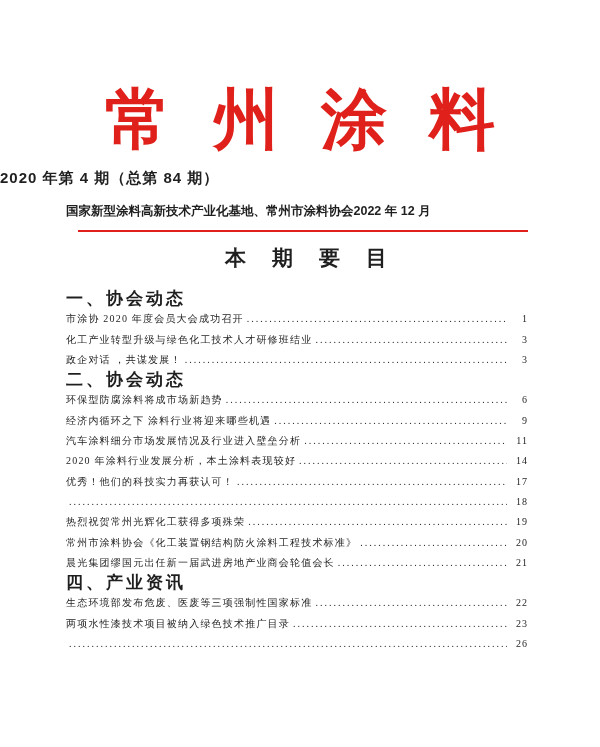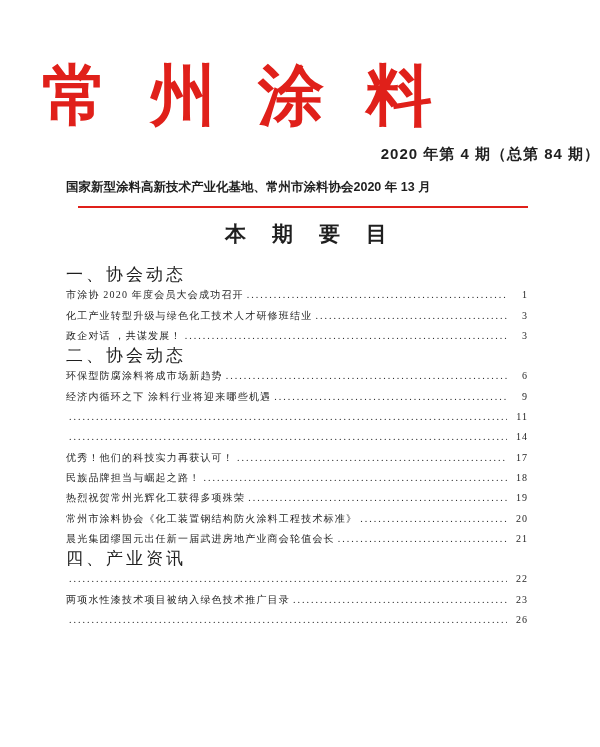--- a/index.html
+++ b/index.html
@@ -9,33 +9,34 @@
     width: 600px;
     height: 747px;
     background: #ffffff;
     overflow: hidden;
     box-sizing: border-box;
     color: var(--ink);
     font-family: "Liberation Serif", serif;
   }
   .masthead-title {
     margin: 0;
-    padding-top: 58px;
+    padding-top: 82px;
     padding-left: 42px;       
+    text-align: center;
     white-space: nowrap;
     font-family: "Liberation Serif", serif;
     font-weight: bold;
     font-size: 66px;
     line-height: 76px;
     letter-spacing: 42px;
     color: var(--accent);
   }
   .issue-line {
     margin-top: 11px;
-    text-align: right;
+    text-align: left;
     font-family: "Liberation Sans", sans-serif;
     font-weight: bold;
     font-size: 15px;
     line-height: 18px;
     letter-spacing: 1px;
     color: var(--ink);
   }
   .publisher-row {
     margin-top: 17px;
     padding: 0 74px 0 66px;
@@ -64,21 +65,21 @@
     line-height: 25px;
     letter-spacing: 26px;
     color: var(--ink);
   }
   .toc {
     margin-top: 19px;
     padding: 0 72px 0 66px;
   }
   .toc-section-heading {
     font-family: "Liberation Sans", sans-serif;
-    font-weight: normal;
+    font-weight: bold;
     font-size: 17px;
     line-height: 20.3px;
     letter-spacing: 3px;
     white-space: nowrap;
   }
   .toc-item {
     display: flex;
     align-items: baseline;
     font-family: "Liberation Serif", serif;
     font-size: 10px;
@@ -107,21 +108,21 @@
 <body>
 
 <div class="page">
 
   <h1 class="masthead-title">常州涂料</h1>
 
   <div class="issue-line">2020 年第 4 期（总第 84 期）</div>
 
   <div class="publisher-row">
     <span>国家新型涂料高新技术产业化基地、常州市涂料协会</span>
-    <span>2020 年 13 月</span>
+    <span>2022 年 12 月</span>
   </div>
 
   <div class="red-rule"></div>
 
   <h2 class="toc-heading">本期要目</h2>
 
   <div class="toc">
       <div class="toc-section-heading">一、协会动态</div>
       <div class="toc-item">
         <span class="toc-item-title">市涂协 2020 年度会员大会成功召开</span>
@@ -143,54 +144,56 @@
         <span class="toc-item-title">环保型防腐涂料将成市场新趋势</span>
         <span class="dot-leader">................................................................................................................................................................</span>
         <span class="page-num">6</span>
       </div>
       <div class="toc-item">
         <span class="toc-item-title">经济内循环之下 涂料行业将迎来哪些机遇</span>
         <span class="dot-leader">................................................................................................................................................................</span>
         <span class="page-num">9</span>
       </div>
       <div class="toc-item">
+        <span class="toc-item-title">汽车涂料细分市场发展情况及行业进入壁垒分析</span>
         <span class="dot-leader">................................................................................................................................................................</span>
         <span class="page-num">11</span>
       </div>
       <div class="toc-item">
+        <span class="toc-item-title">2020 年涂料行业发展分析，本土涂料表现较好</span>
         <span class="dot-leader">................................................................................................................................................................</span>
         <span class="page-num">14</span>
       </div>
       <div class="toc-item">
         <span class="toc-item-title">优秀！他们的科技实力再获认可！</span>
         <span class="dot-leader">................................................................................................................................................................</span>
         <span class="page-num">17</span>
       </div>
       <div class="toc-item">
-        <span class="toc-item-title">民族品牌担当与崛起之路！</span>
         <span class="dot-leader">................................................................................................................................................................</span>
         <span class="page-num">18</span>
       </div>
       <div class="toc-item">
         <span class="toc-item-title">热烈祝贺常州光辉化工获得多项殊荣</span>
         <span class="dot-leader">................................................................................................................................................................</span>
         <span class="page-num">19</span>
       </div>
       <div class="toc-item">
         <span class="toc-item-title">常州市涂料协会《化工装置钢结构防火涂料工程技术标准》</span>
         <span class="dot-leader">................................................................................................................................................................</span>
         <span class="page-num">20</span>
       </div>
       <div class="toc-item">
         <span class="toc-item-title">晨光集团缪国元出任新一届武进房地产业商会轮值会长</span>
         <span class="dot-leader">................................................................................................................................................................</span>
         <span class="page-num">21</span>
       </div>
       <div class="toc-section-heading">四、产业资讯</div>
       <div class="toc-item">
+        <span class="toc-item-title">生态环境部发布危废、医废等三项强制性国家标准</span>
         <span class="dot-leader">................................................................................................................................................................</span>
         <span class="page-num">22</span>
       </div>
       <div class="toc-item">
         <span class="toc-item-title">两项水性漆技术项目被纳入绿色技术推广目录</span>
         <span class="dot-leader">................................................................................................................................................................</span>
         <span class="page-num">23</span>
       </div>
       <div class="toc-item">
         <span class="dot-leader">................................................................................................................................................................</span>

